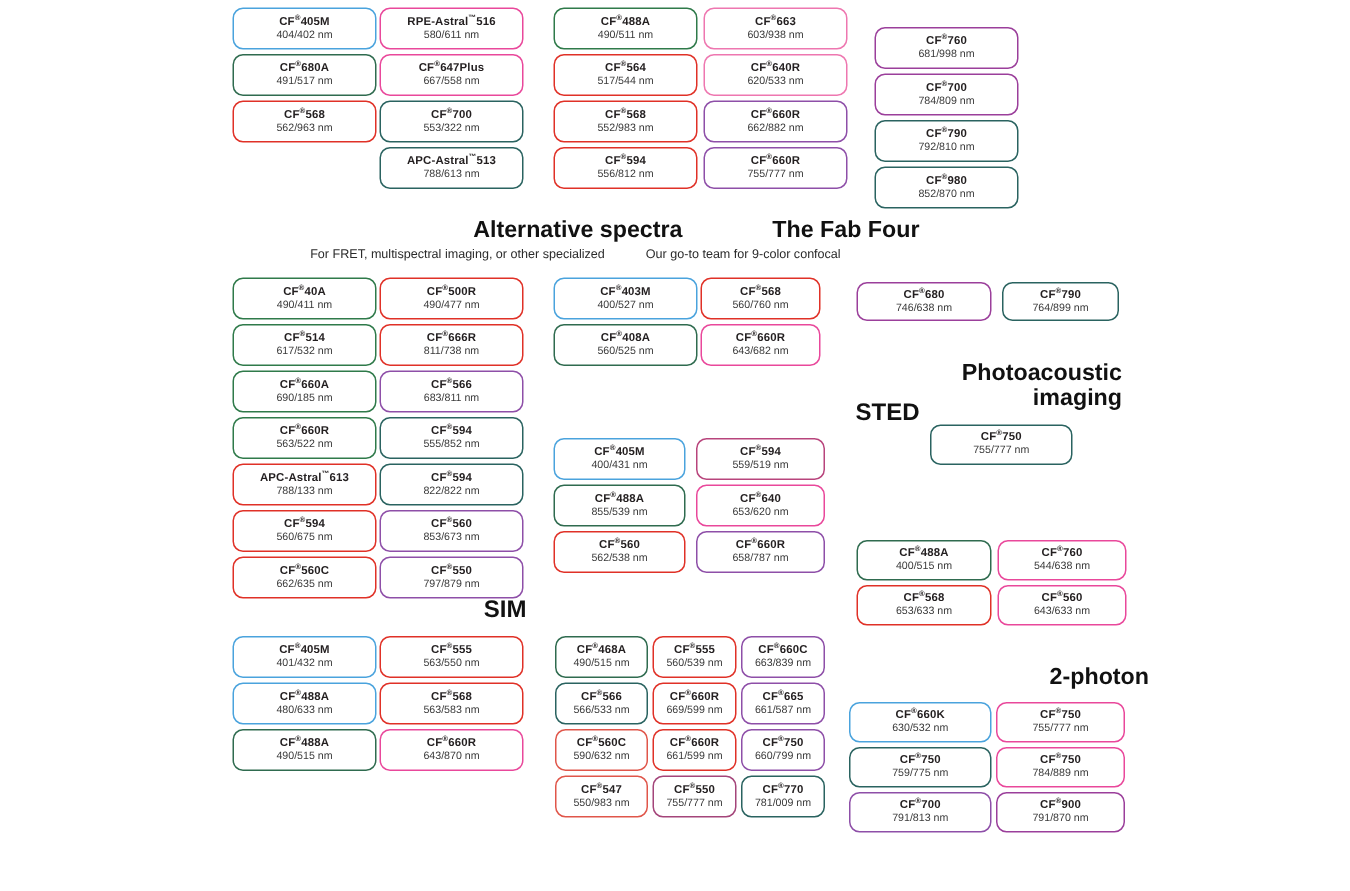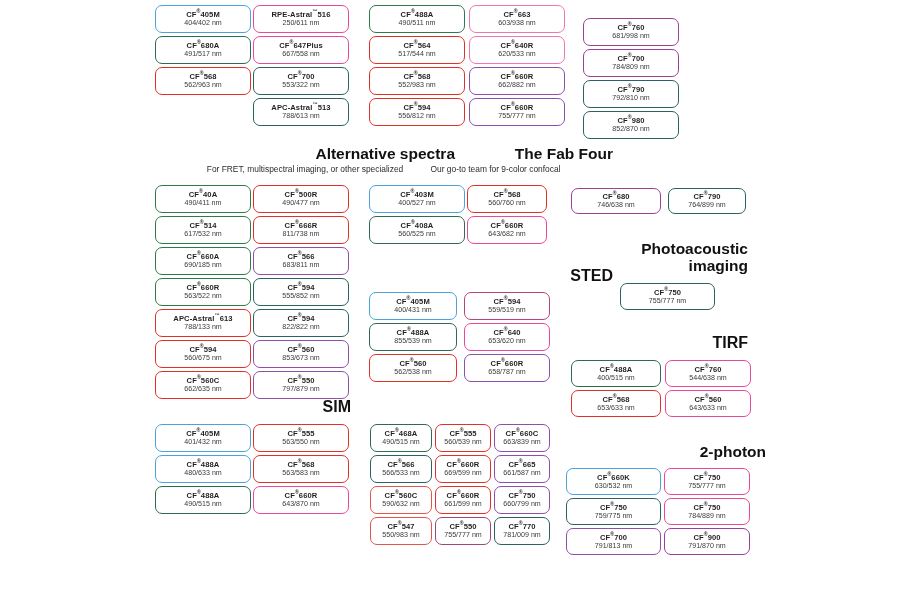--- a/index.html
+++ b/index.html
@@ -75,21 +75,21 @@
     <div class="dye" style="left: 155px; top: 36px; width: 96px; height: 28px; border-color: rgb(47, 107, 79);">
       <div class="nm">CF<span class="sup">®</span>680A</div>
       <div class="ex">491/517 nm</div>
     </div>
     <div class="dye" style="left: 155px; top: 67px; width: 96px; height: 28px; border-color: rgb(224, 49, 39);">
       <div class="nm">CF<span class="sup">®</span>568</div>
       <div class="ex">562/963 nm</div>
     </div>
     <div class="dye" style="left: 253px; top: 5px; width: 96px; height: 28px; border-color: rgb(233, 72, 155);">
       <div class="nm">RPE-Astral<span class="sup">™</span>516</div>
-      <div class="ex">250/611 nm</div>
+      <div class="ex">580/611 nm</div>
     </div>
     <div class="dye" style="left: 253px; top: 36px; width: 96px; height: 28px; border-color: rgb(233, 72, 155);">
       <div class="nm">CF<span class="sup">®</span>647Plus</div>
       <div class="ex">667/558 nm</div>
     </div>
     <div class="dye" style="left: 253px; top: 67px; width: 96px; height: 28px; border-color: rgb(42, 99, 96);">
       <div class="nm">CF<span class="sup">®</span>700</div>
       <div class="ex">553/322 nm</div>
     </div>
     <div class="dye" style="left: 253px; top: 98px; width: 96px; height: 28px; border-color: rgb(42, 99, 96);">
@@ -251,21 +251,20 @@
     </div>
     <div class="dye" style="left: 464px; top: 354px; width: 86px; height: 28px; border-color: rgb(142, 79, 168);">
       <div class="nm">CF<span class="sup">®</span>660R</div>
       <div class="ex">658/787 nm</div>
     </div>
     <div class="sec-title t-lg t-two" style="left: 588px; top: 240px; width: 160px;">Photoacoustic imaging</div>
     <div class="dye" style="left: 620px; top: 283px; width: 95px; height: 27px; border-color: rgb(42, 99, 96);">
       <div class="nm">CF<span class="sup">®</span>750</div>
       <div class="ex">755/777 nm</div>
     </div>
-    <div class="sec-title t-md" style="left: 588px; top: 334px; width: 160px;">TIRF</div>
     <div class="dye" style="left: 571px; top: 360px; width: 90px; height: 27px; border-color: rgb(47, 107, 79);">
       <div class="nm">CF<span class="sup">®</span>488A</div>
       <div class="ex">400/515 nm</div>
     </div>
     <div class="dye" style="left: 571px; top: 390px; width: 90px; height: 27px; border-color: rgb(224, 49, 39);">
       <div class="nm">CF<span class="sup">®</span>568</div>
       <div class="ex">653/633 nm</div>
     </div>
     <div class="dye" style="left: 665px; top: 360px; width: 86px; height: 27px; border-color: rgb(233, 72, 155);">
       <div class="nm">CF<span class="sup">®</span>760</div>

